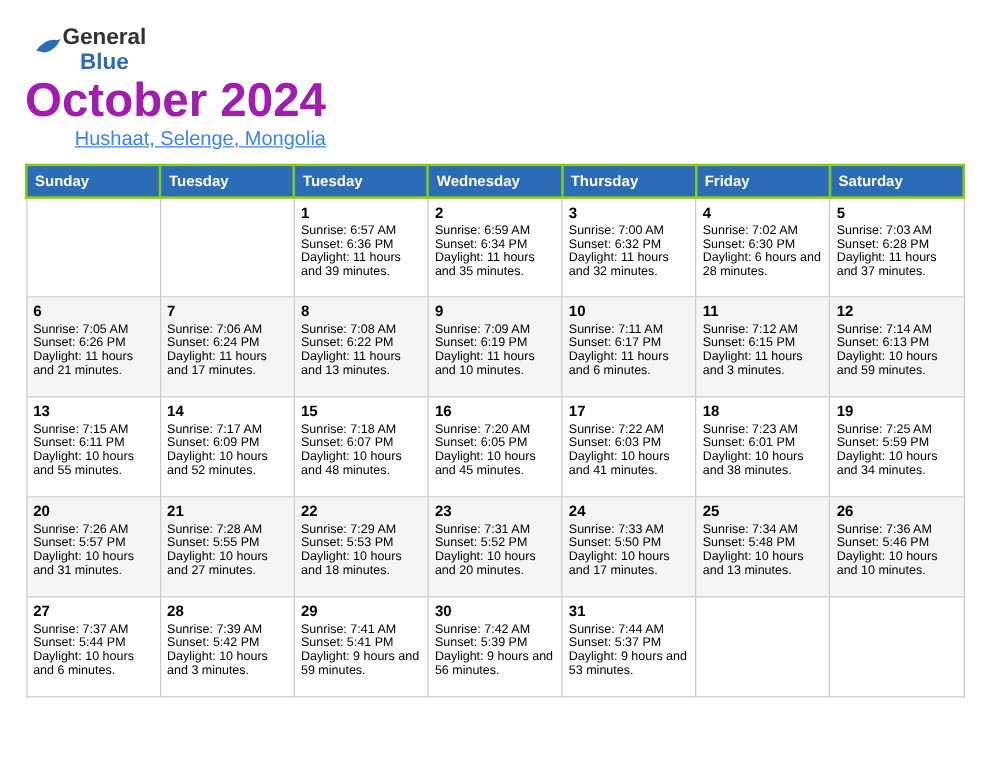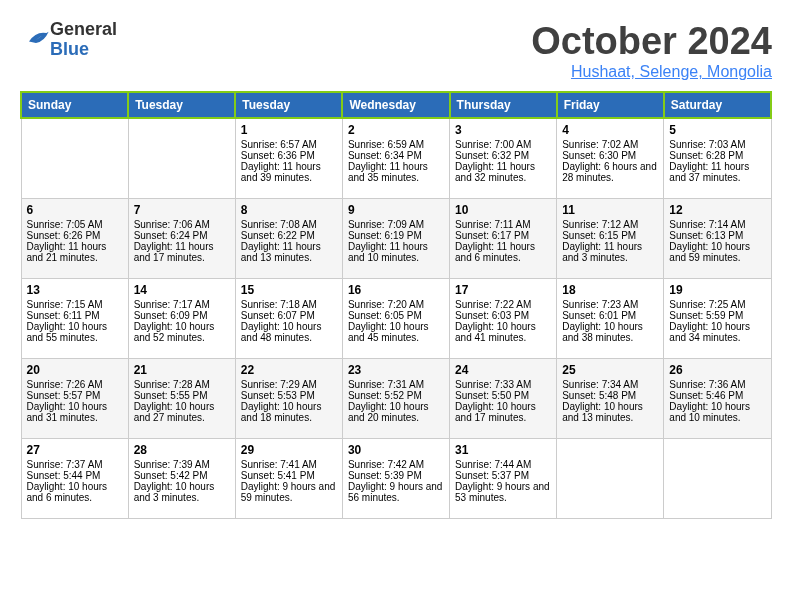--- a/index.html
+++ b/index.html
@@ -8,37 +8,37 @@
       background: #fff;
       width: 792px;
       min-height: 612px;
       padding: 20px;
     }
     .header {
       display: flex;
       justify-content: space-between;
       align-items: flex-start;
       margin-bottom: 10px;
+      flex-direction: column;
     }
     .logo {
       display: flex;
       align-items: center;
       gap: 0;
     }
     .logo-bird {
       width: 28px;
       height: 22px;
       margin-left: 2px;
     }
     .title-block { text-align: right; }
     .month-title {
       font-size: 38px;
       font-weight: bold;
-      color: #404040;
-      margin-left: 32px;
+      color: #a21caf;
     }
     .subtitle {
       font-size: 16px;
       color: #3b82f6;
       text-decoration: underline;
     }
     table {
       width: 100%;
       border-collapse: collapse;
       table-layout: fixed;
@@ -76,21 +76,21 @@
   <div class="logo">
     <div>
       <svg class="logo-bird" viewBox="0 0 40 30">
         <path d="M10,20 Q20,5 35,8 Q25,14 20,18 Q30,10 38,6 Q32,20 20,22 Z" fill="#2b6cb8"></path>
       </svg>
     </div>
     <div>
       <div style="font-size:18px;font-weight:bold;line-height:1.1;">
         <span style="color:#333;">General</span>
       </div>
-      <div style="font-size:18px;font-weight:bold;line-height:1.1;color:#2b6cb8;">Blue</div>
+      <div style="font-size:18px;font-weight:bold;line-height:1.1;color:#2b6cb8;text-align:center;">Blue</div>
     </div>
   </div>
   <div class="title-block">
     <div class="month-title">October 2024</div>
     <div class="subtitle">Hushaat, Selenge, Mongolia</div>
   </div>
 </div>
 
 <table>
   <thead>

